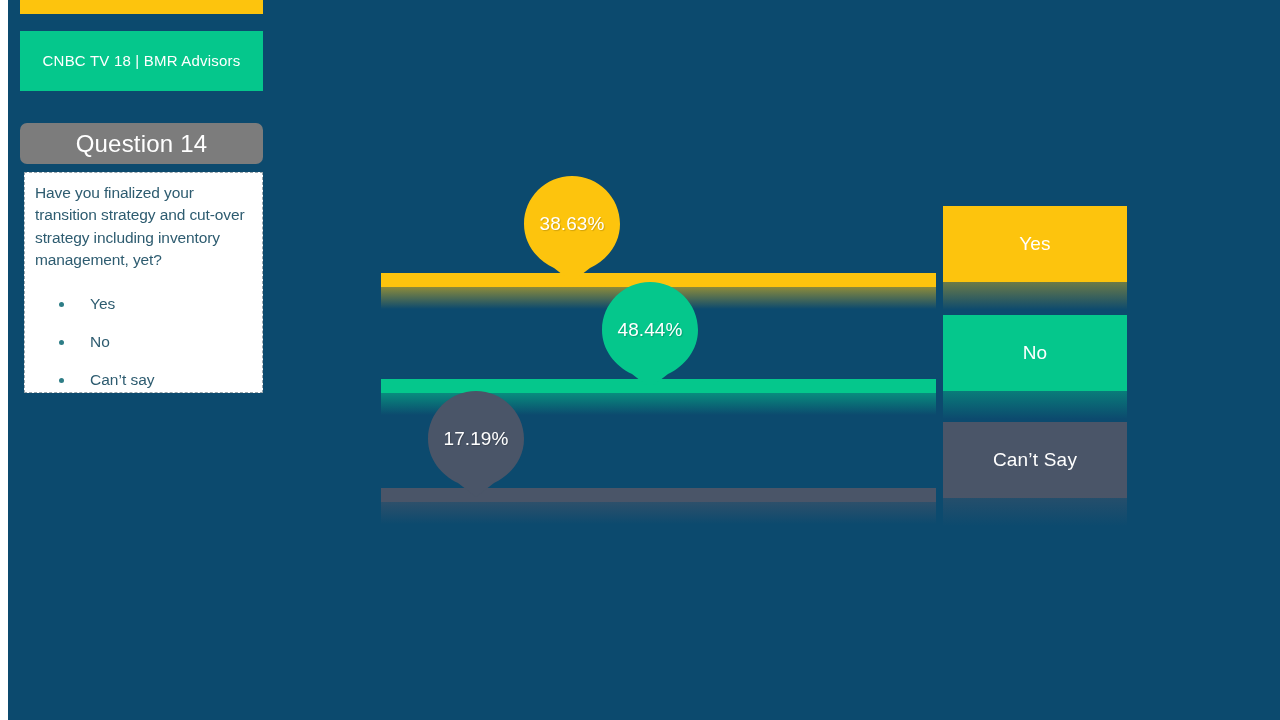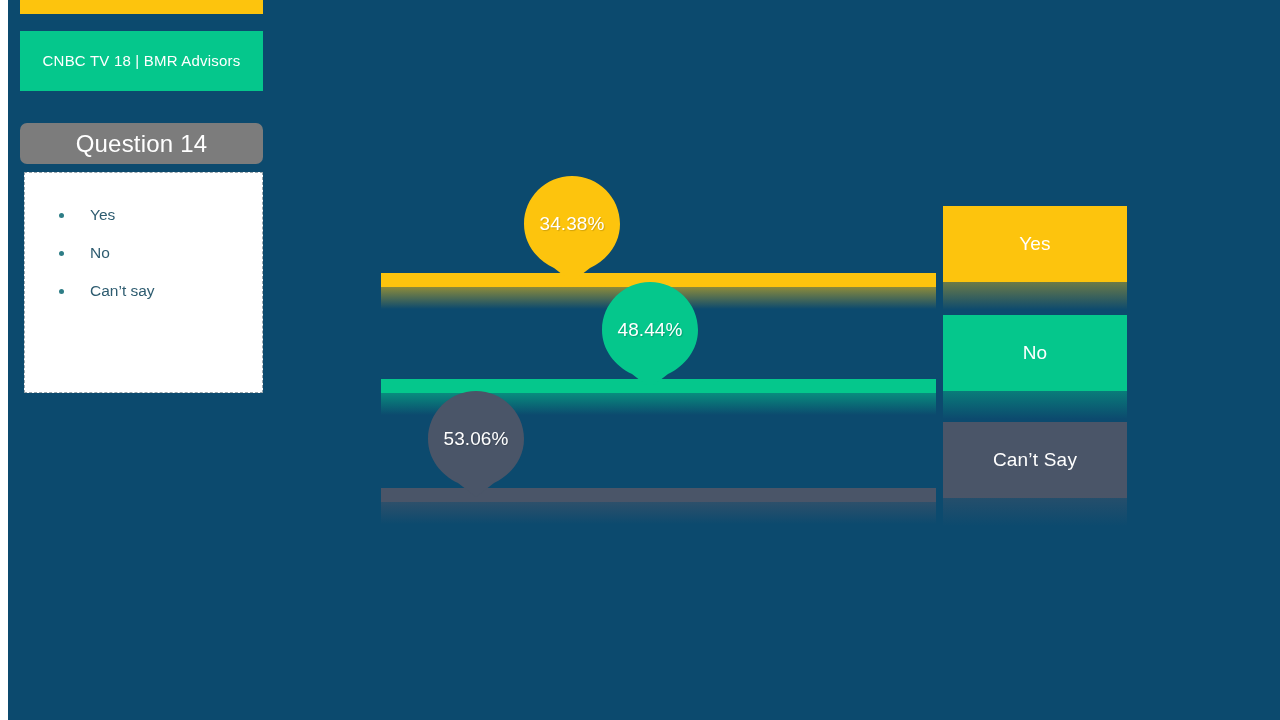--- a/index.html
+++ b/index.html
@@ -178,20 +178,21 @@
 
   <div class="brand-box">
     <div class="brand-line1">CNBC TV 18 | BMR Advisors</div>
   </div>
 
   <div class="question-banner">
     <span>Question 14</span>
   </div>
 
   <div class="question-box">
+    <div class="question-text">Have you finalized your transition strategy and cut-over strategy including inventory management, yet?</div>
     <div class="option-list">
       <div class="option-item">
         <span class="option-bullet"></span>
         <span>Yes</span>
       </div>
       <div class="option-item">
         <span class="option-bullet"></span>
         <span>No</span>
       </div>
       <div class="option-item">
@@ -203,41 +204,41 @@
 
   <div id="chart-area">
       <div class="bar-group" style="left: 373px; top: 273px; width: 555px;">
         <div class="bar" style="width: 555px; background: rgb(253, 196, 13);"></div>
         <div class="bar-refl" style="width: 555px; background: linear-gradient(rgba(253, 196, 13, 0.533), rgba(253, 196, 13, 0));"></div>
       </div>
       <div class="pin" style="left: 516px; top: 176px;">
         <svg viewBox="0 0 96 106" xmlns="http://www.w3.org/2000/svg">
           <path d="M48 0 C21.5 0 0 21.5 0 48 C0 68 13 84 30 92 L48 106 L66 92 C83 84 96 68 96 48 C96 21.5 74.5 0 48 0 Z" fill="#FDC40D"></path>
         </svg>
-        <div class="pin-label">34.38%</div>
+        <div class="pin-label">38.63%</div>
       </div>
       <div class="bar-group" style="left: 373px; top: 379px; width: 555px;">
         <div class="bar" style="width: 555px; background: rgb(5, 199, 140);"></div>
         <div class="bar-refl" style="width: 555px; background: linear-gradient(rgba(5, 199, 140, 0.533), rgba(5, 199, 140, 0));"></div>
       </div>
       <div class="pin" style="left: 594px; top: 282px;">
         <svg viewBox="0 0 96 106" xmlns="http://www.w3.org/2000/svg">
           <path d="M48 0 C21.5 0 0 21.5 0 48 C0 68 13 84 30 92 L48 106 L66 92 C83 84 96 68 96 48 C96 21.5 74.5 0 48 0 Z" fill="#05C78C"></path>
         </svg>
         <div class="pin-label">48.44%</div>
       </div>
       <div class="bar-group" style="left: 373px; top: 488px; width: 555px;">
         <div class="bar" style="width: 555px; background: rgb(74, 85, 104);"></div>
         <div class="bar-refl" style="width: 555px; background: linear-gradient(rgba(74, 85, 104, 0.533), rgba(74, 85, 104, 0));"></div>
       </div>
       <div class="pin" style="left: 420px; top: 391px;">
         <svg viewBox="0 0 96 106" xmlns="http://www.w3.org/2000/svg">
           <path d="M48 0 C21.5 0 0 21.5 0 48 C0 68 13 84 30 92 L48 106 L66 92 C83 84 96 68 96 48 C96 21.5 74.5 0 48 0 Z" fill="#4A5568"></path>
         </svg>
-        <div class="pin-label">53.06%</div>
+        <div class="pin-label">17.19%</div>
       </div>
     </div>
 
   <div id="legend-area">
       <div class="legend-box" style="top: 206px; background: rgb(253, 196, 13);">
         <span class="legend-label">Yes</span>
       </div>
       <div class="legend-refl" style="top: 282px; background: linear-gradient(rgba(253, 196, 13, 0.4), rgba(253, 196, 13, 0));"></div>
       <div class="legend-box" style="top: 315px; background: rgb(5, 199, 140);">
         <span class="legend-label">No</span>

